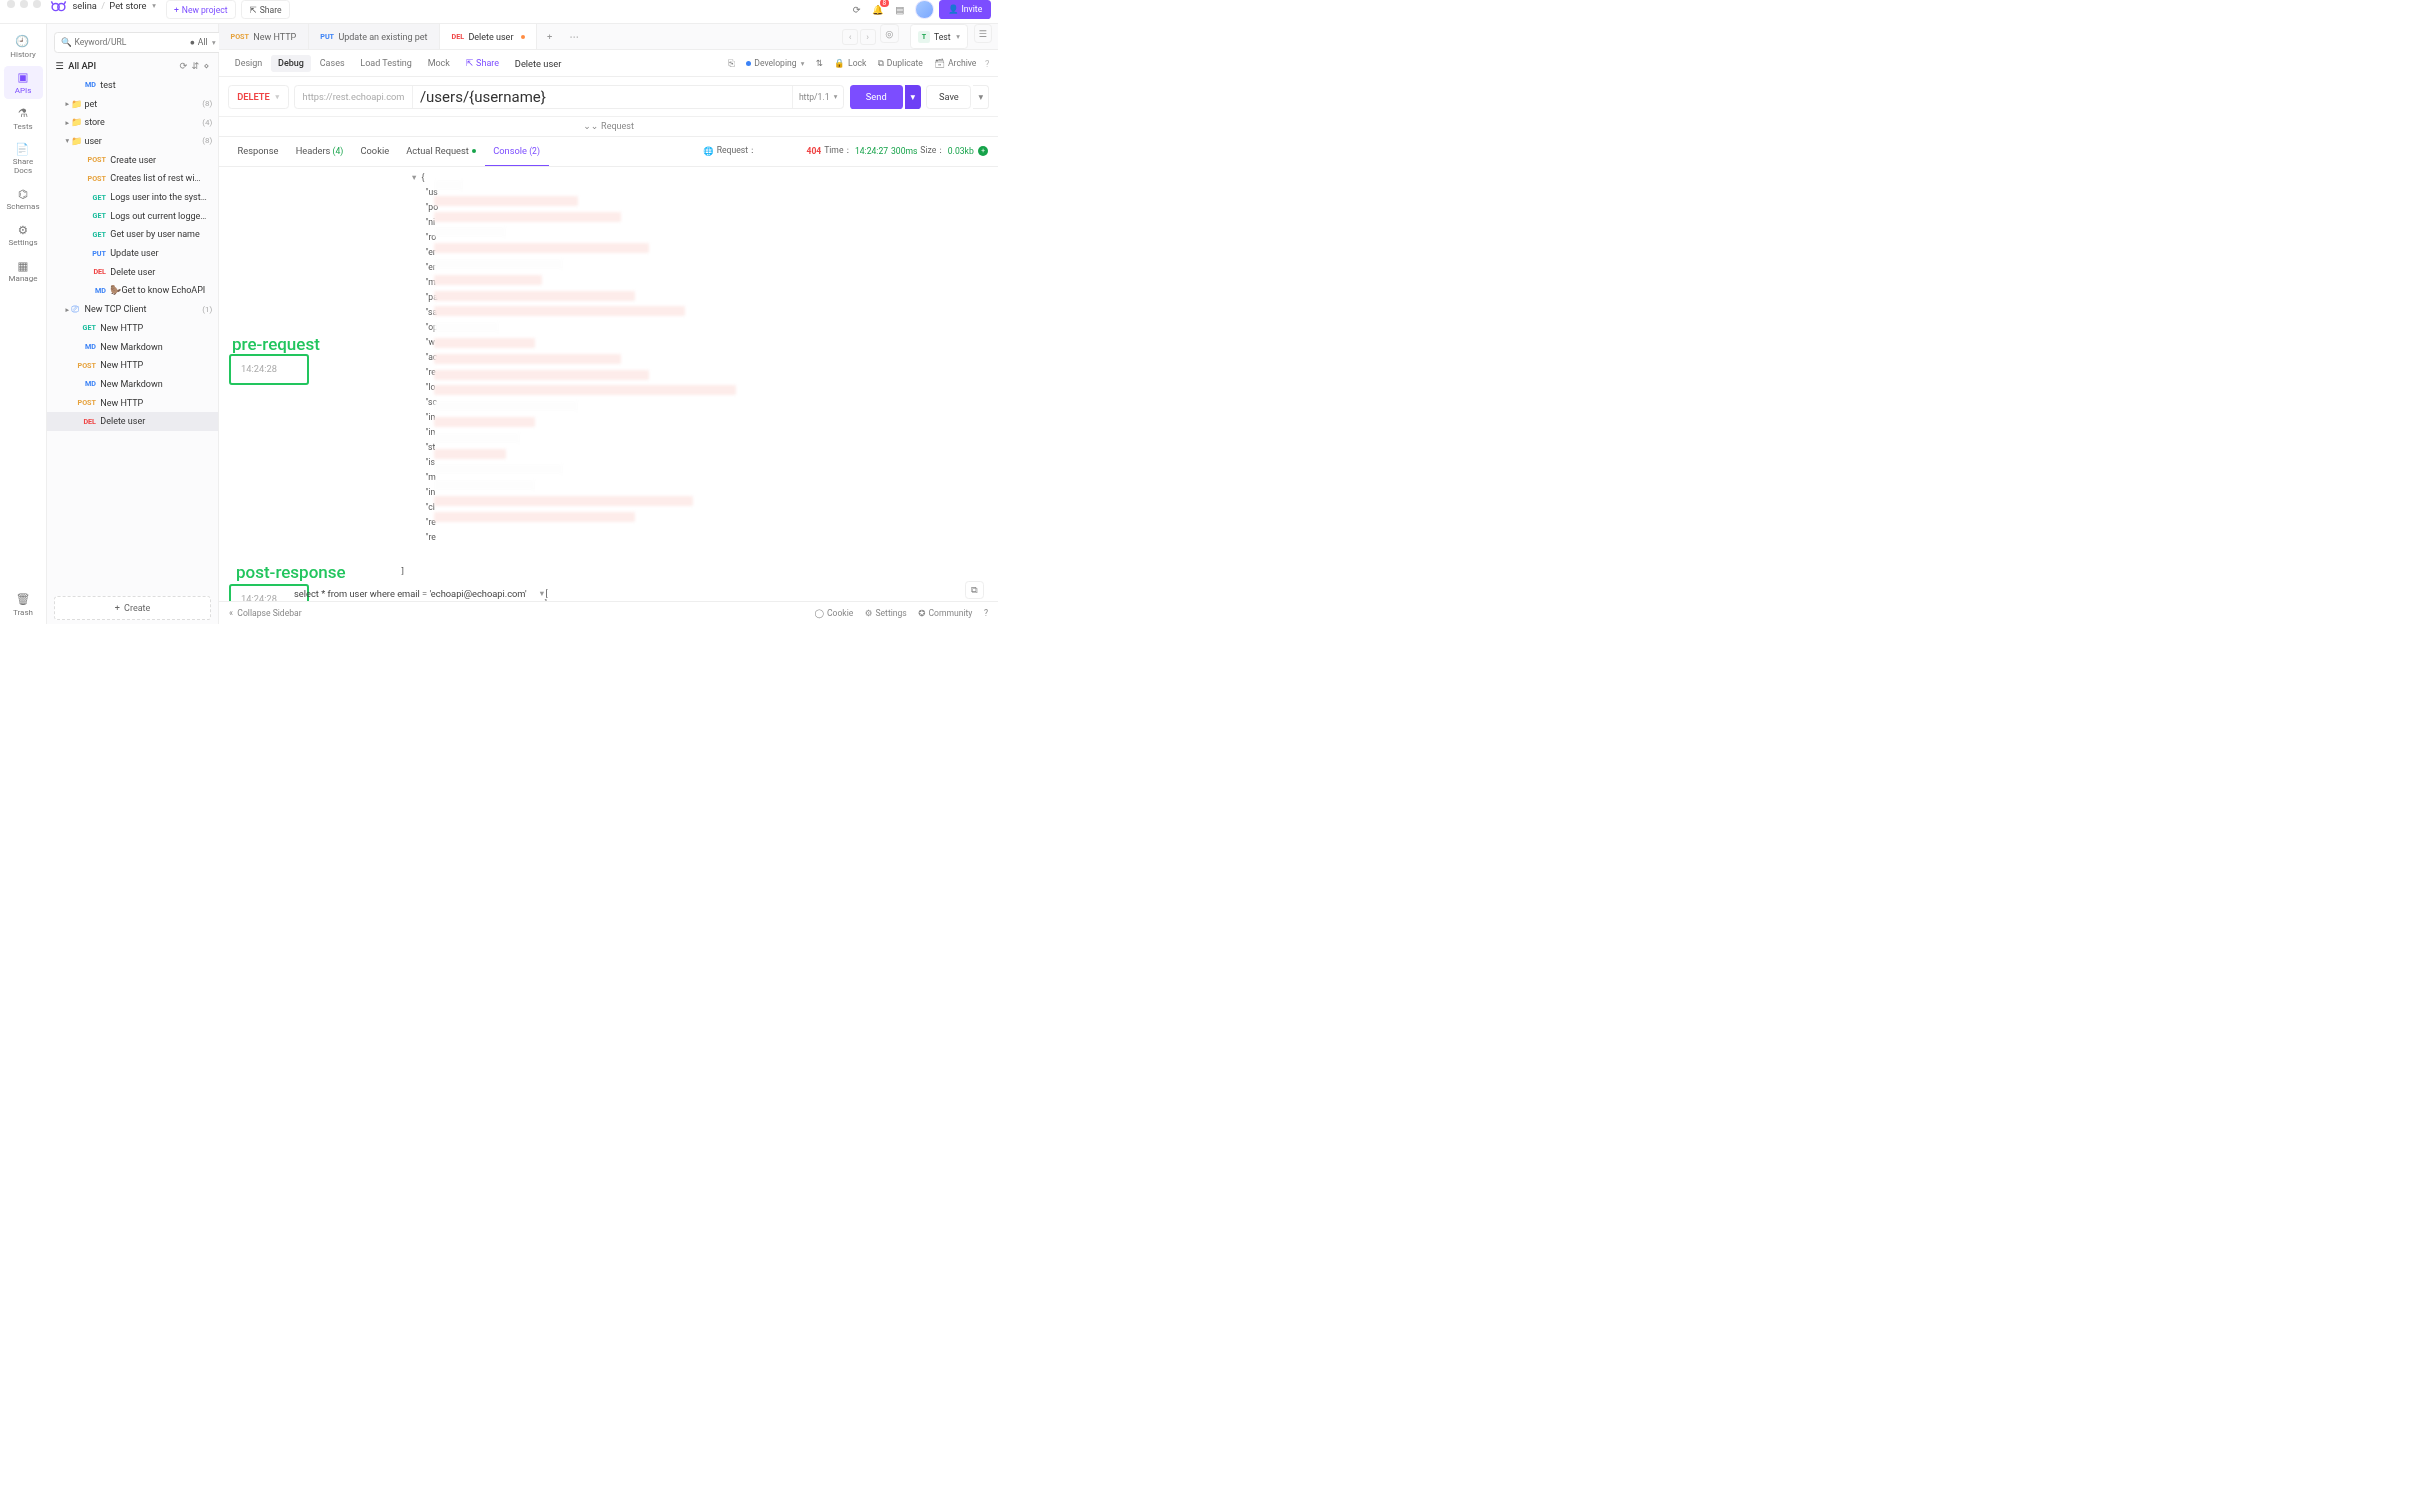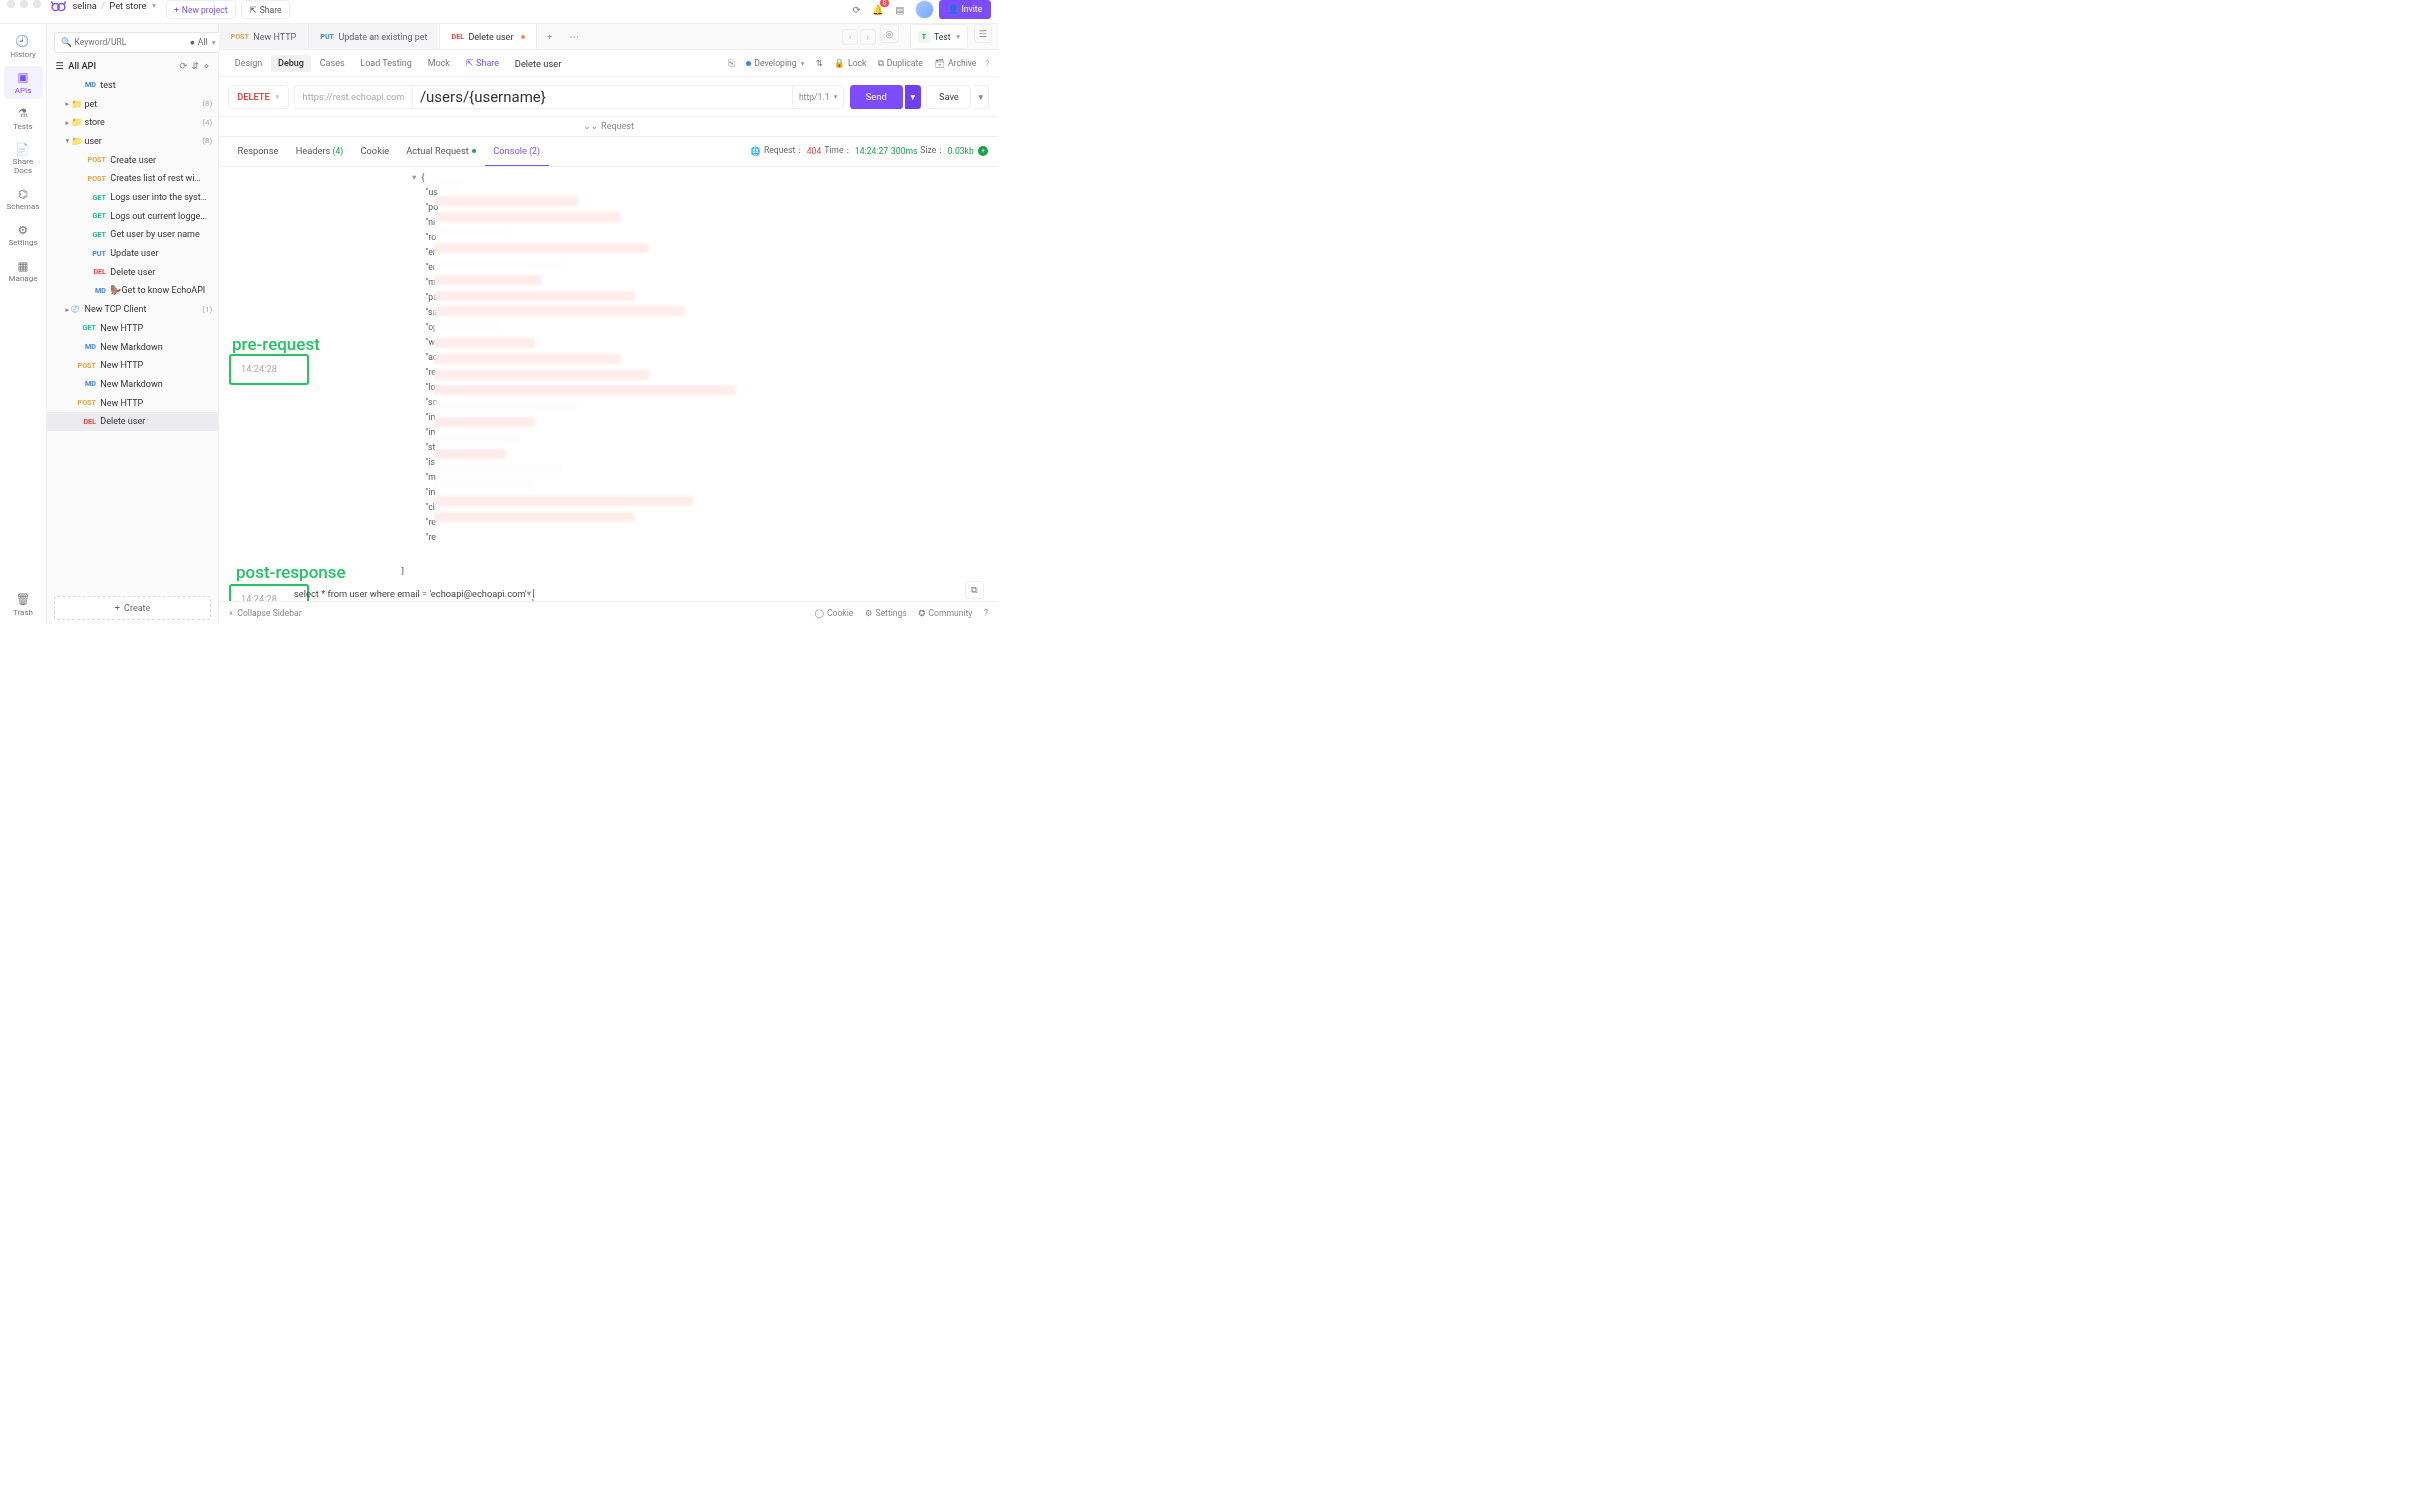--- a/index.html
+++ b/index.html
@@ -93,42 +93,42 @@
 
 .resp-tabs { height:30px; display:flex; align-items:center; padding:0 10px; border-bottom:0.7px solid #eee; background:#fff;}
 .rtab { padding:0 8.6px; font-size:9.3px; color:#555; cursor:pointer; height:100%; display:flex; align-items:center; border-bottom:1.4px solid transparent;}
 .rtab.active { color:#7c4dff; border-bottom-color:#7c4dff;}
 .rtab .cnt { color:#16a34a; margin-left:2.2px; font-size:8.6px;}
 .rtab .cntb { color:#7c4dff; margin-left:2.2px; font-size:8.6px;}
 .rdot { width:4.3px; height:4.3px; border-radius:50%; background:#16a34a; margin-left:2.9px;}
 .resp-tabs .flex1{flex:1;}
 .rstat { font-size:8.6px; color:#666; display:flex; align-items:center; gap:2.9px;}
 .rstat .lbl{color:#666;}
-.rstat .v404{color:#ef4444; font-weight:400;}
+.rstat .v404{color:#ef4444; font-weight:700;margin-left:47px;}
 .rstat .vtime{color:#16a34a;}
 .rstat .vdur{color:#16a34a;}
 .rstat .vsize{color:#16a34a;}
 .rstat .gdot{ width:10px; height:10px; border-radius:50%; background:#16a34a; color:#fff; font-size:6.5px; display:flex; align-items:center; justify-content:center; margin-left:1.4px;}
 
 .console { flex:1; position:relative; background:#fff; overflow:hidden;}
 .pre-label { position:absolute; left:13px; top:167px; font-size:17px; color:#22c55e; font-weight:500;}
 .post-label { position:absolute; left:17px; top:395px; font-size:17px; color:#22c55e; font-weight:500;}
 .ts-box { position:absolute; border:2.2px solid #22c55e; border-radius:2.9px; padding:7.2px 10px 8.6px; color:#aaa; font-size:9.3px;}
 .ts1 { left:10px; top:187px; width:80px;}
 .ts2 { left:10px; top:417px; width:80px;}
 
 .jsoncol { position:absolute; left:188px; top:2.9px; bottom:52px; width:345px; overflow:hidden;}
 .jrow { height:15px; display:flex; align-items:center; font-family:Menlo,monospace; font-size:8.6px; color:#555;}
 .jrow .gut { width:14.4px; text-align:center; color:#999;}
 .jrow .txt { white-space:pre;}
 .blur { position:absolute; top:13px; left:215px; width:316px; bottom:69px; pointer-events:none;}
 .bband { position:absolute; background:#fdecea; border-radius:1.4px; height:10px; filter:blur(1.4px);}
 .bband.b2{ background:#fdfdfd;}
 
-.sqlrow { position:absolute; left:75px; top:421px; right:14.4px; font-size:9.3px; color:#444; display:flex; align-items:flex-start; }
+.sqlrow { position:absolute; left:75px; top:421px; right:14.4px; font-size:9.3px; color:#444; display:flex; align-items:flex-start; gap:13px;}
 .sqlrow .q { flex:0 0 auto;}
 .brkcol { font-family:Menlo,monospace; font-size:8.6px; color:#555;}
 .cpy { position:absolute; right:14.4px; top:414px; width:18.7px; height:18.7px; border:0.7px solid #eee; border-radius:3.6px; display:flex; align-items:center; justify-content:center; color:#888; cursor:pointer; background:#fff;}
 
 .footer { height:23px; border-top:0.7px solid #eee; display:flex; align-items:center; padding:0 10px; font-size:8.6px; color:#888; background:#fff;}
 .footer .fl { display:flex; align-items:center; gap:4.3px; cursor:pointer;}
 .footer .flex1{flex:1;}
 .footer .fi { display:flex; align-items:center; gap:2.9px; margin-left:11.5px; cursor:pointer;}
 </style>
 </head>

